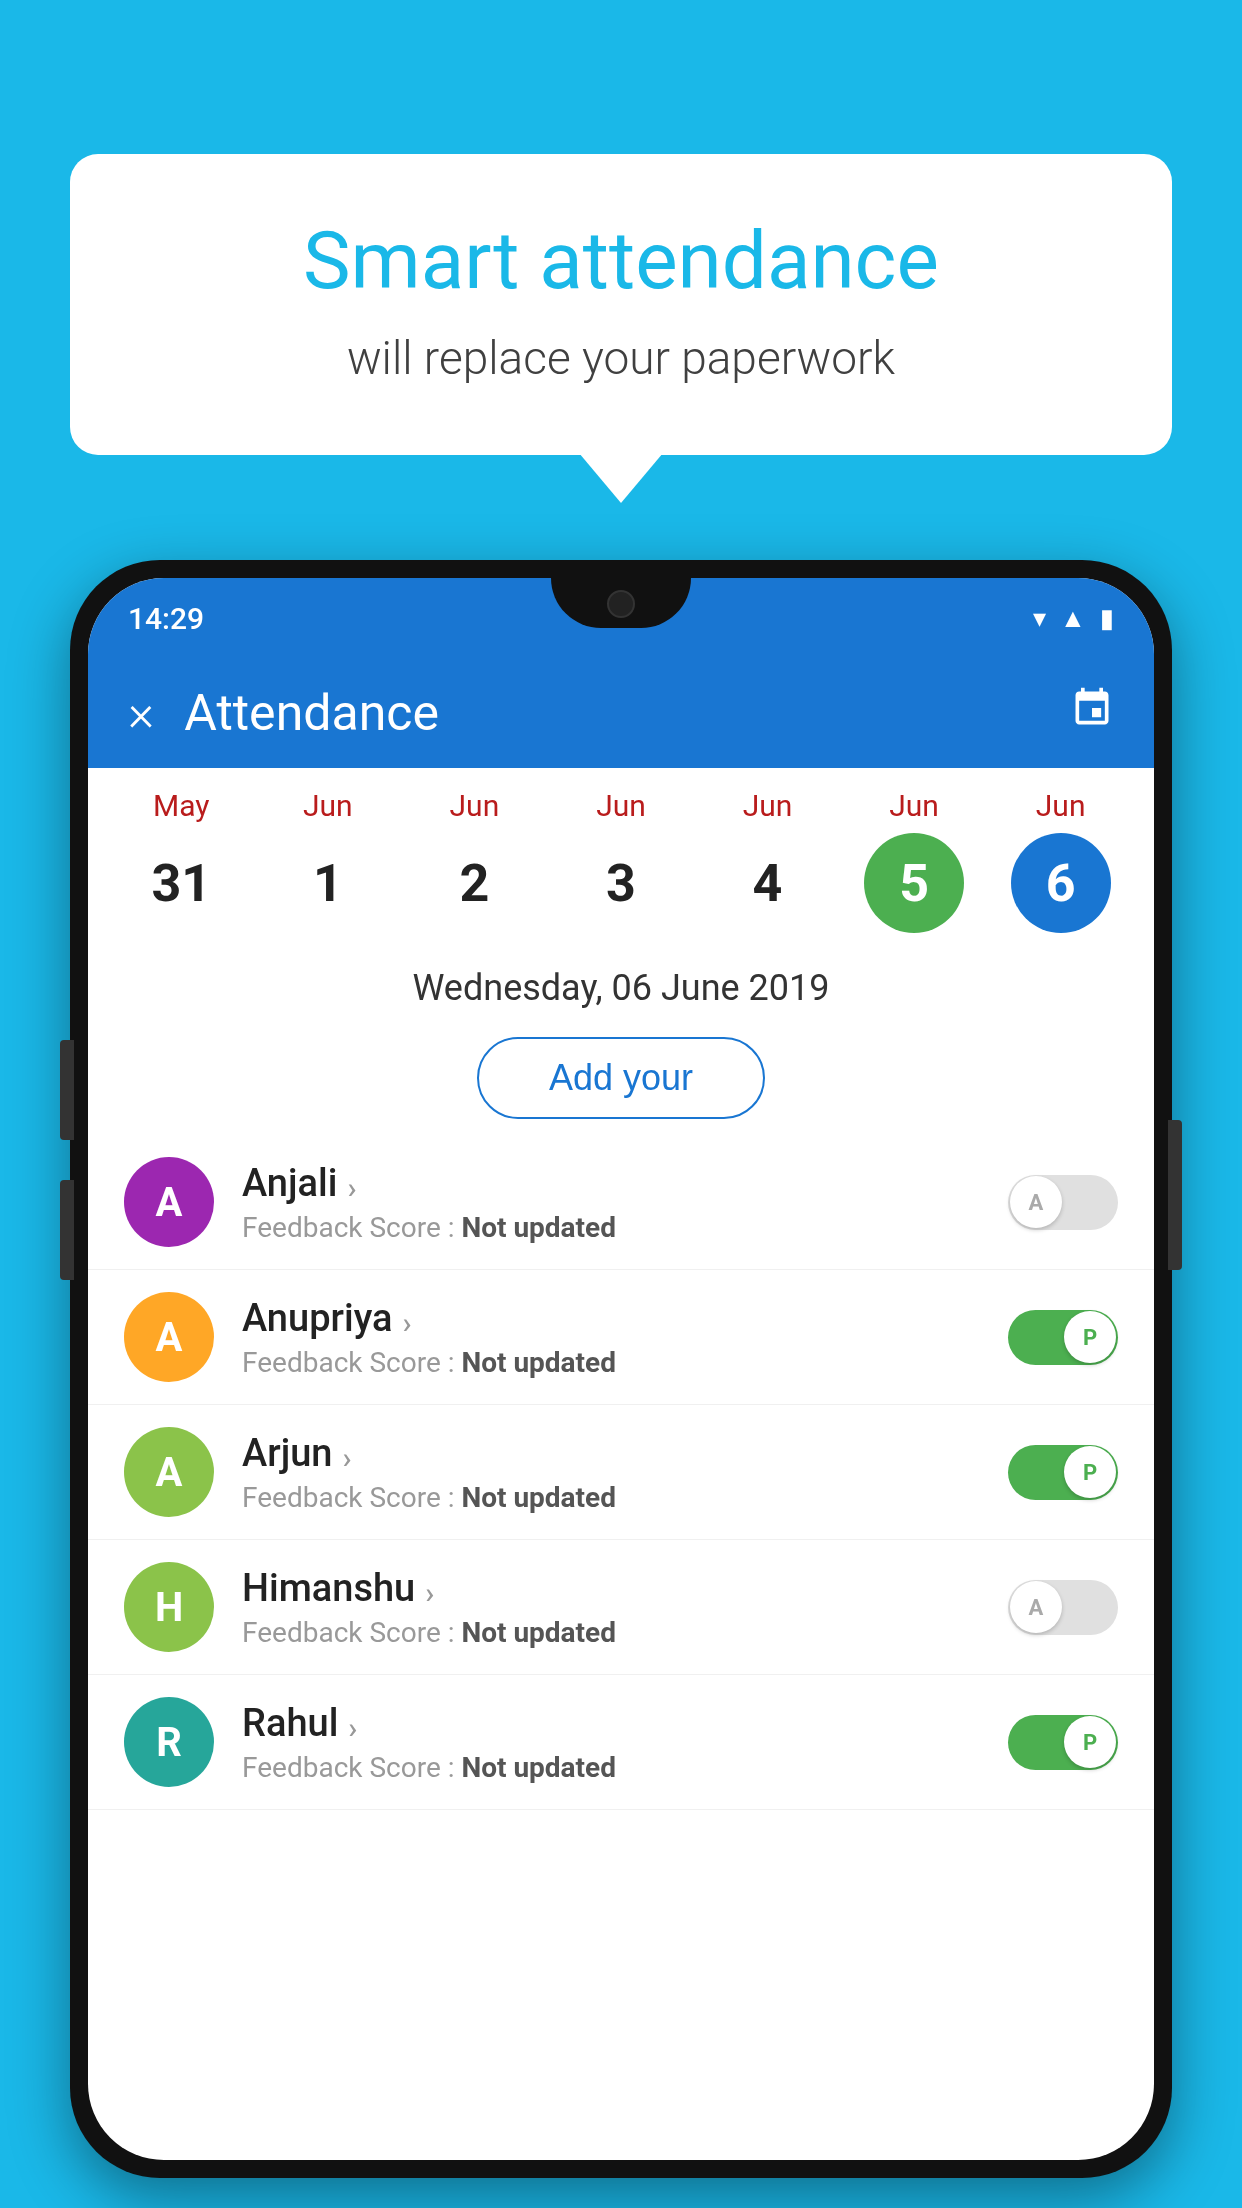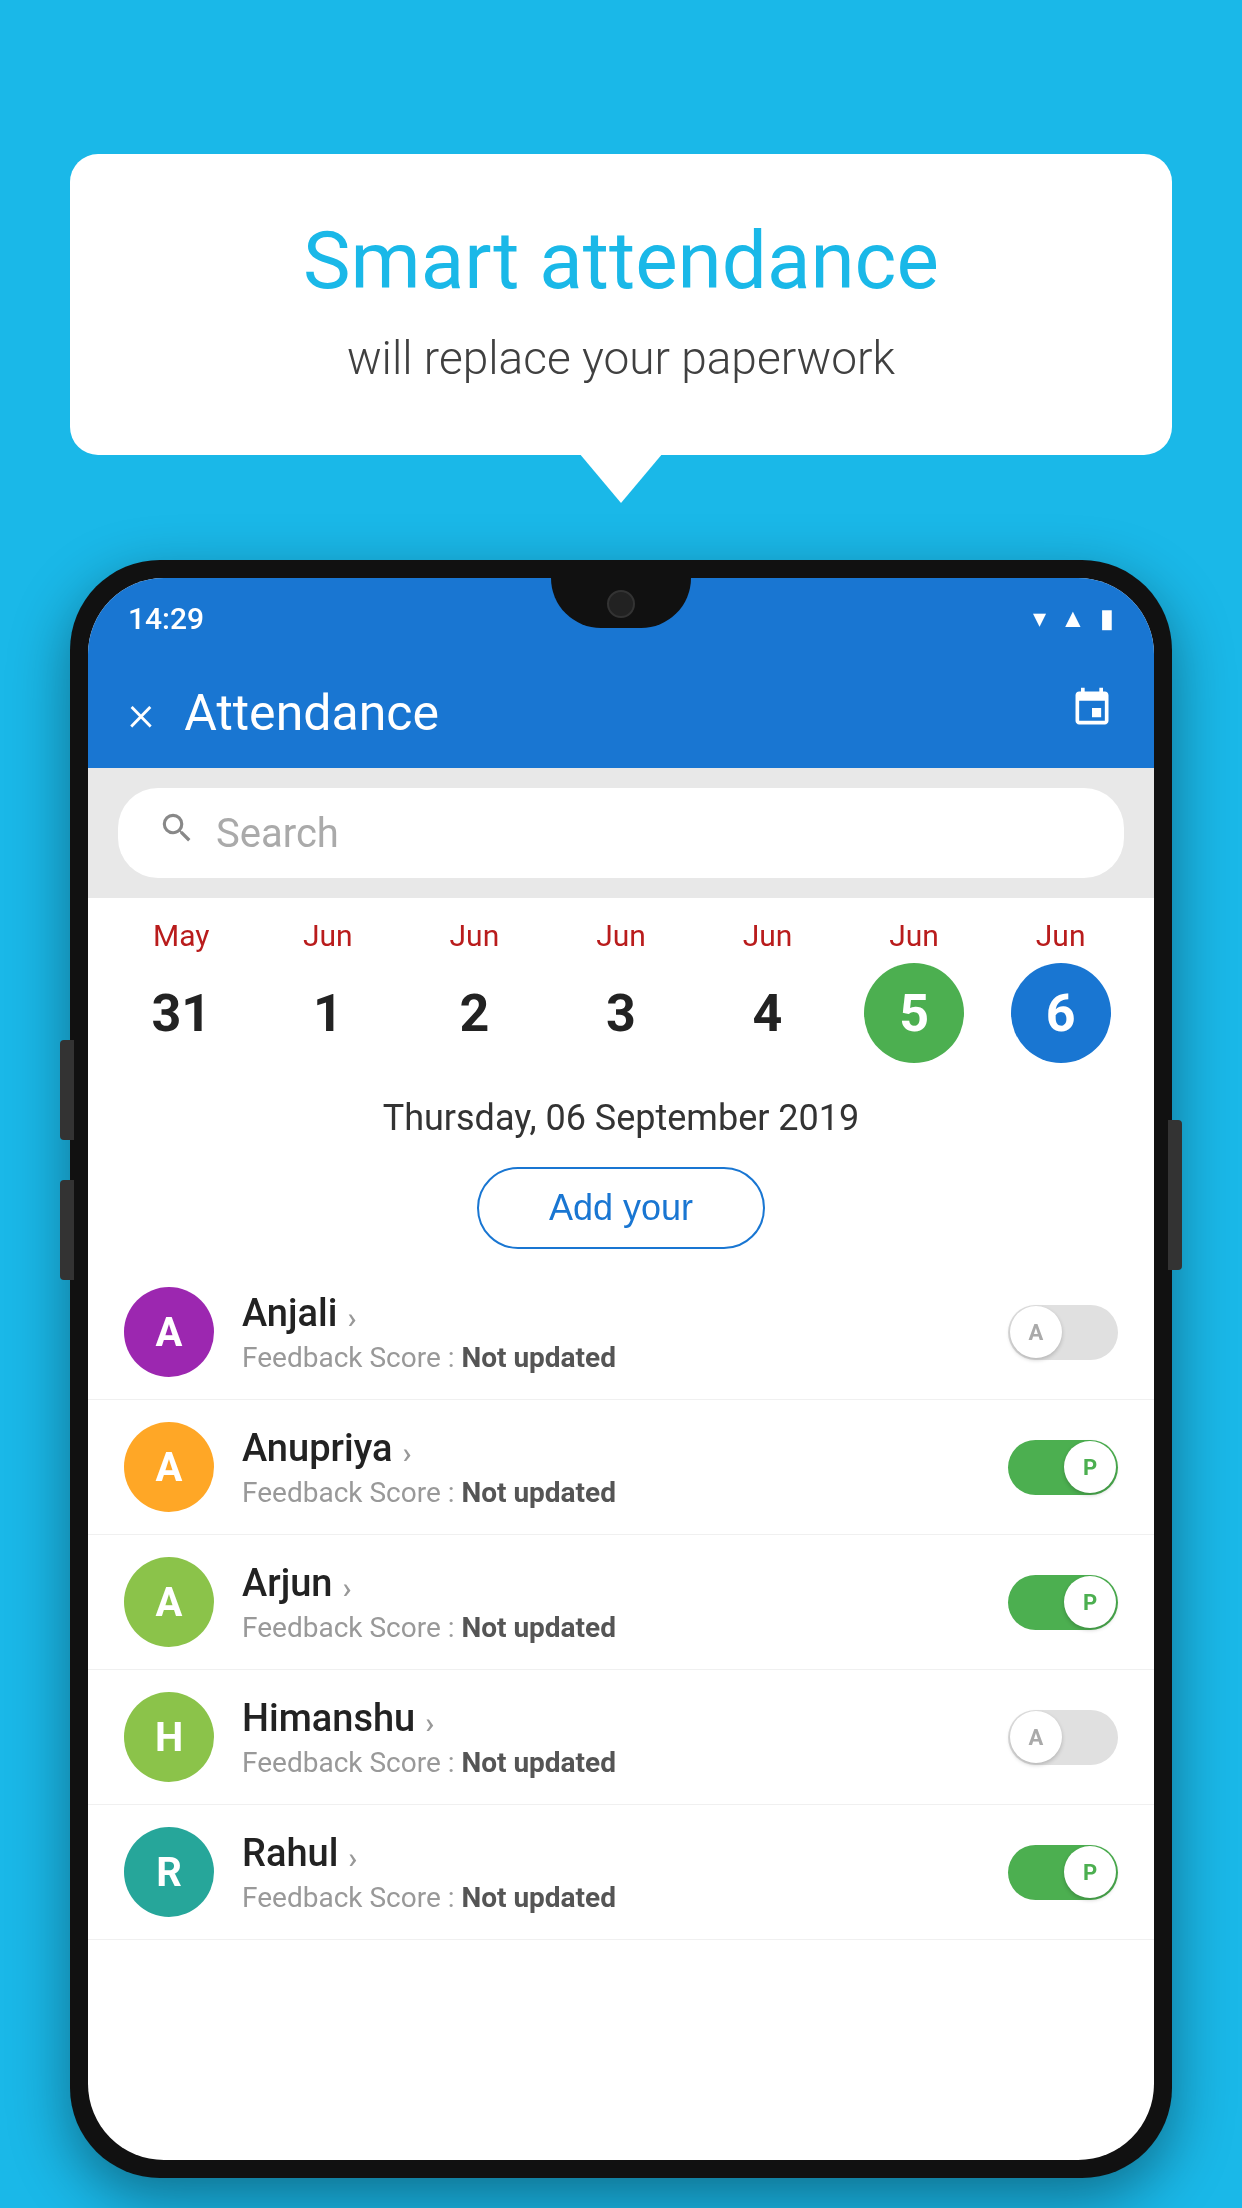--- a/index.html
+++ b/index.html
@@ -411,30 +411,20 @@
     <div class="app-header">
       <span class="header-close">×</span>
       <span class="header-title">Attendance</span>
       <span class="header-calendar">
         <svg width="44" height="44" viewBox="0 0 24 24" fill="white">
           <path d="M17 12h-5v5h5v-5zM16 1v2H8V1H6v2H5c-1.11 0-1.99.9-1.99 2L3 19c0 1.1.89 2 2 2h14c1.1 0 2-.9 2-2V5c0-1.1-.9-2-2-2h-1V1h-2zm3 18H5V8h14v11z"></path>
         </svg>
       </span>
     </div>
 
-    <div class="search-container">
-      <div class="search-bar">
-        <span class="search-icon-wrap">
-          <svg width="38" height="38" viewBox="0 0 24 24" fill="#888">
-            <path d="M15.5 14h-.79l-.28-.27A6.471 6.471 0 0 0 16 9.5 6.5 6.5 0 1 0 9.5 16c1.61 0 3.09-.59 4.23-1.57l.27.28v.79l5 4.99L20.49 19l-4.99-5zm-6 0C7.01 14 5 11.99 5 9.5S7.01 5 9.5 5 14 7.01 14 9.5 11.99 14 9.5 14z"></path>
-          </svg>
-        </span>
-        <span class="search-input-text">Search</span>
-      </div>
-    </div>
 
     <div class="calendar-row" id="calendar-row">
     <div class="cal-item">
           <div class="cal-month">May</div>
           <div class="cal-day">31</div>
         </div>
         <div class="cal-item">
           <div class="cal-month">Jun</div>
           <div class="cal-day">1</div>
         </div>
@@ -453,21 +443,21 @@
         <div class="cal-item">
           <div class="cal-month">Jun</div>
           <div class="cal-day today">5</div>
         </div>
         <div class="cal-item">
           <div class="cal-month">Jun</div>
           <div class="cal-day selected">6</div>
         </div>
       </div>
 
-    <div class="date-display">Thursday, 06 September 2019</div>
+    <div class="date-display">Wednesday, 06 June 2019</div>
 
     <div class="add-topic-container">
       <button class="add-topic-btn">Add your</button>
     </div>
 
 
     <div class="student-list" id="student-list">
     <div class="student-item">
           <div class="student-avatar" style="background: rgb(156, 39, 176);">A</div>
           <div class="student-info">

